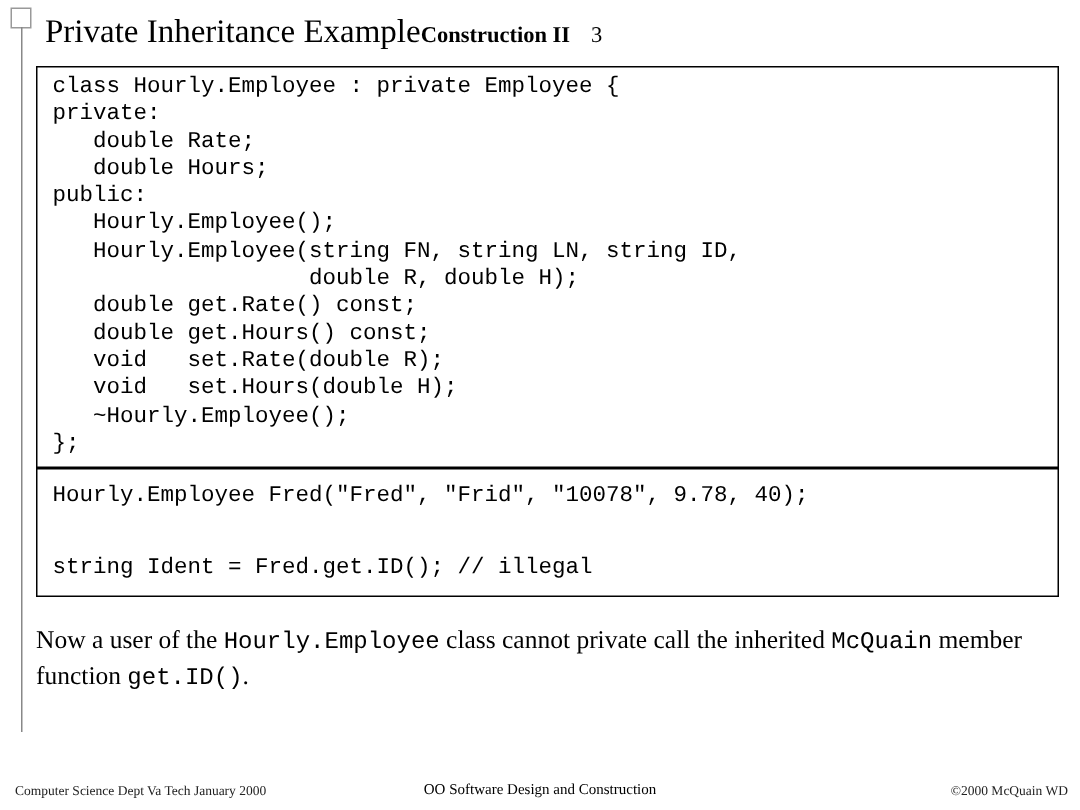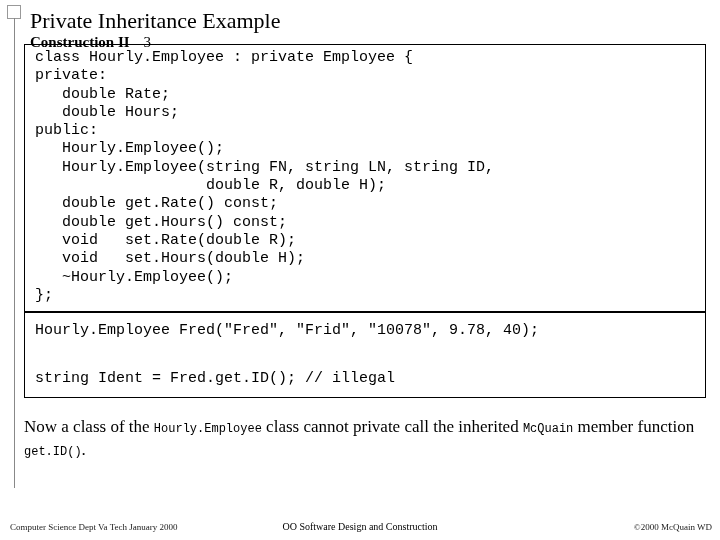--- a/index.html
+++ b/index.html
@@ -23,21 +23,20 @@
     top: 18px; left: 14px;
     width: 1px; height: 470px;
     background: #888;
   }
   .header {
     position: absolute;
     top: 8px; left: 30px; right: 10px;
     display: flex;
     align-items: baseline;
     justify-content: flex-start;
-    flex-direction: column;
   }
   .title {
     font-size: 22px;
     font-weight: 400;
   }
   .hdr-right {
     font-size: 15px;
     display: flex;
     gap: 14px;
     align-items: baseline;
@@ -64,21 +63,21 @@
     white-space: pre;
     margin-bottom: 18px;
   }
   .explain {
     font-size: 17px;
     line-height: 1.35;
     padding-right: 10px;
   }
   .explain .mono {
     font-family: "Courier New", Courier, monospace;
-    font-size: 12px;
+    font-size: 16px;
   }
   .footer {
     position: absolute;
     bottom: 8px; left: 10px; right: 8px;
     display: flex;
     justify-content: space-between;
     align-items: baseline;
     font-size: 9px;
     color: #222;
   }
@@ -118,21 +117,21 @@
    void   set.Rate(double R);
    void   set.Hours(double H);
    ~Hourly.Employee();
 };</div>
 
   <div class="usage-box">Hourly.Employee Fred("Fred", "Frid", "10078", 9.78, 40);
 
 string Ident = Fred.get.ID(); // illegal</div>
 
   <div class="explain">
-    <span>Now a class of the </span><span class="mono">Hourly.Employee</span><span> class cannot private call the inherited </span><span class="mono">McQuain</span><span> member function </span><span class="mono">get.ID()</span><span>.</span>
+    <span>Now a user of the </span><span class="mono">Hourly.Employee</span><span> class cannot private call the inherited </span><span class="mono">McQuain</span><span> member function </span><span class="mono">get.ID()</span><span>.</span>
   </div>
 </div>
 
 <div class="footer">
   <span>Computer Science Dept Va Tech January 2000</span>
   <span>©2000 McQuain WD</span>
 </div>
 <div class="footer-center">OO Software Design and Construction</div>
 
 </body></html>

